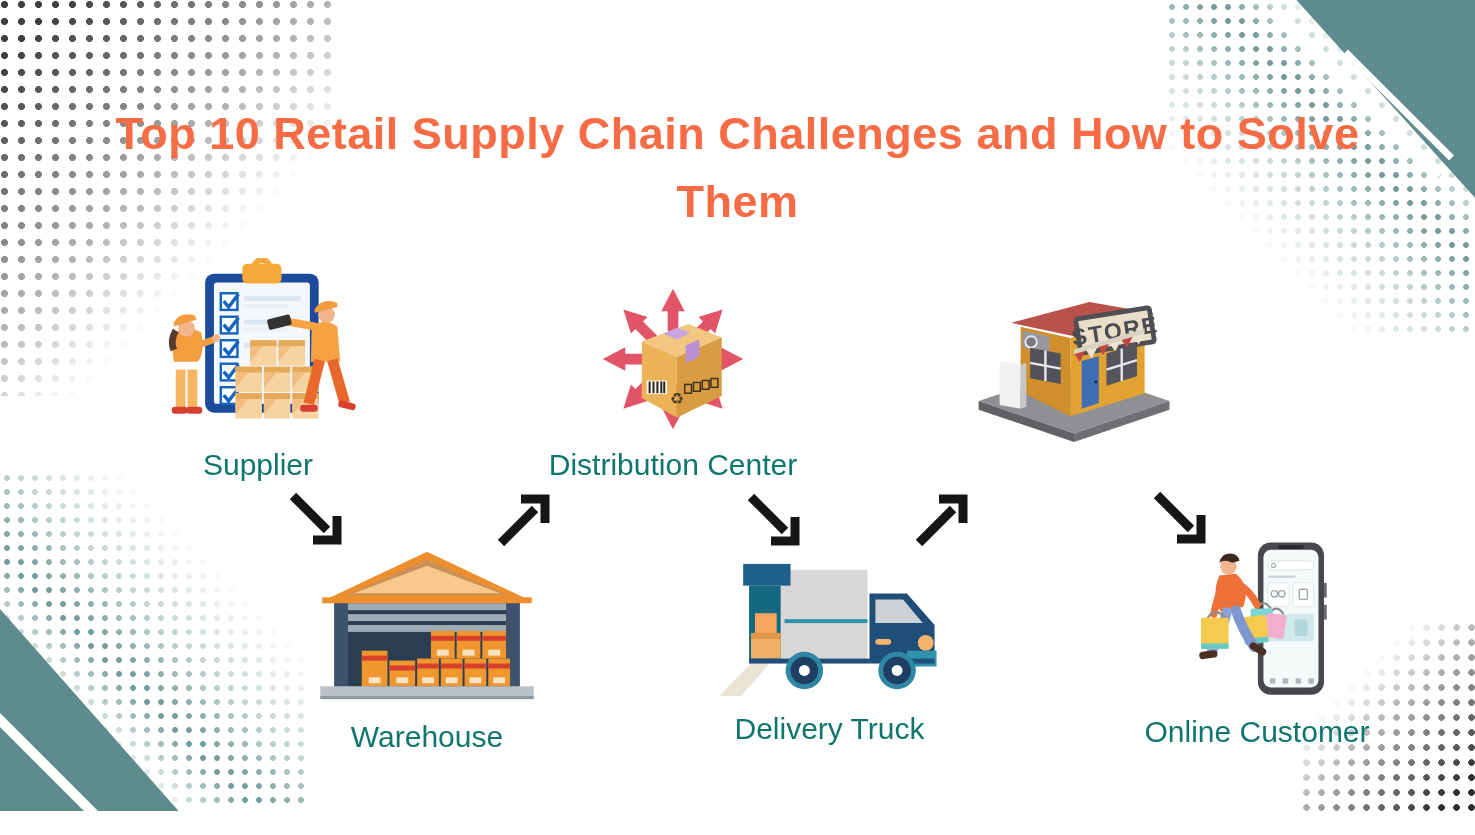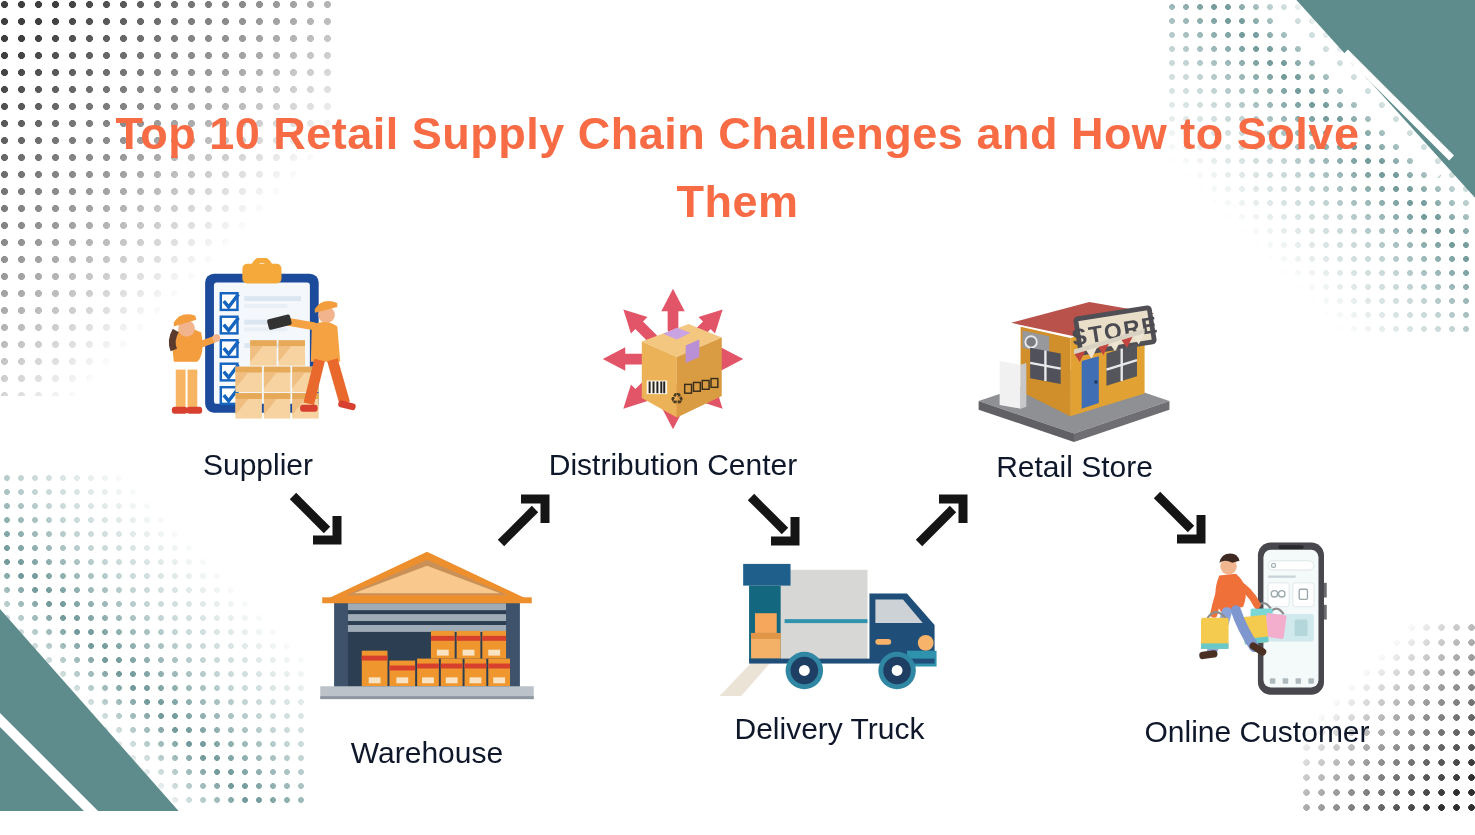--- a/index.html
+++ b/index.html
@@ -9,21 +9,21 @@
   }
   
   .title{
     position:absolute; left:50%; transform:translateX(-50%); top:100px;
     width:1270px; text-align:center; font-size:45px; font-weight:700;
     color:#F76B45; line-height:1.5; letter-spacing:0.5px;
   }
   
   .node{position:absolute; text-align:center;}
   .node svg{display:block; margin:0 auto;}
-  .node-label{font-size:30px; color:#0f172a; font-weight:400;}
+  .node-label{font-size:30px; color:#0f766e; font-weight:400;}
   
   .flow-arrow{position:absolute;}
   
   .dots-tl{
     position:absolute; left:-4px; top:-4px; width:335px; height:400px;
     background-image:radial-gradient(circle,#3F3F3F 3.2px, transparent 3.8px);
     background-size:17px 17px;
     -webkit-mask-image:linear-gradient(135deg,#000 10%, rgba(0,0,0,.55) 38%, transparent 66%);
     mask-image:linear-gradient(135deg,#000 10%, rgba(0,0,0,.55) 38%, transparent 66%);
   }
@@ -254,21 +254,21 @@
           </g>
         <g>
             <rect x="172" y="120" width="22" height="28" fill="#F0962F"></rect>
             <rect x="172" y="125" width="22" height="5" fill="#D6402C"></rect>
             <rect x="177" y="139" width="12" height="6" fill="#F8E3C2"></rect>
           </g>
       </g>
       <rect x="2" y="148" width="216" height="13" fill="#BBC2C9"></rect>
       <rect x="2" y="158" width="216" height="3" fill="#8E979F"></rect>
     </svg>
-    <div class="node-label" style="margin-top:28px;">Warehouse</div>
+    <div class="node-label" style="margin-top:12px;">Warehouse</div>
   </div>
 
   <div class="node" style="left:528px; top:283px; width:290px;">
     <svg viewBox="0 0 176 160" width="172" height="156">
       <defs>
         <g id="dc-arrow">
           <line x1="88" y1="48" x2="88" y2="26" stroke="#E25568" stroke-width="11" stroke-linecap="round"></line>
           <polygon points="88,6 76,29 100,29" fill="#E25568"></polygon>
         </g>
       </defs>
@@ -354,21 +354,20 @@
       </g>
       <polygon points="66,94 98,100 98,132 66,126" fill="#50515B"></polygon>
       <g stroke="#E9E9EC" stroke-width="2.5" fill="none">
         <line x1="82" y1="97" x2="82" y2="129"></line>
           <line x1="66" y1="110" x2="98" y2="116"></line>
       </g>
 
       <polygon points="34,108 56,112 56,158 34,154" fill="#F1F1F1"></polygon>
       <polygon points="56,112 62,110 62,156 56,158" fill="#C7C7CA"></polygon>
     </svg>
-    <div class="node-label" style="margin-top:6px;">Retail Store</div>
   </div>
 
   <div class="node" style="left:707px; top:556px; width:245px;">
     <svg viewBox="0 0 235 150" width="235" height="148">
       <polygon points="6,142 50,96 68,96 28,142" fill="#EAE3D6"></polygon>
       <rect x="36" y="14" width="120" height="92" fill="#D7D7D5"></rect>
       <rect x="30" y="8" width="48" height="22" fill="#1E5F8C"></rect>
       <rect x="36" y="30" width="32" height="76" fill="#13687F"></rect>
       <rect x="42" y="58" width="22" height="20" fill="#F6A75C"></rect>
       <rect x="38" y="78" width="30" height="26" fill="#F3B067"></rect>

